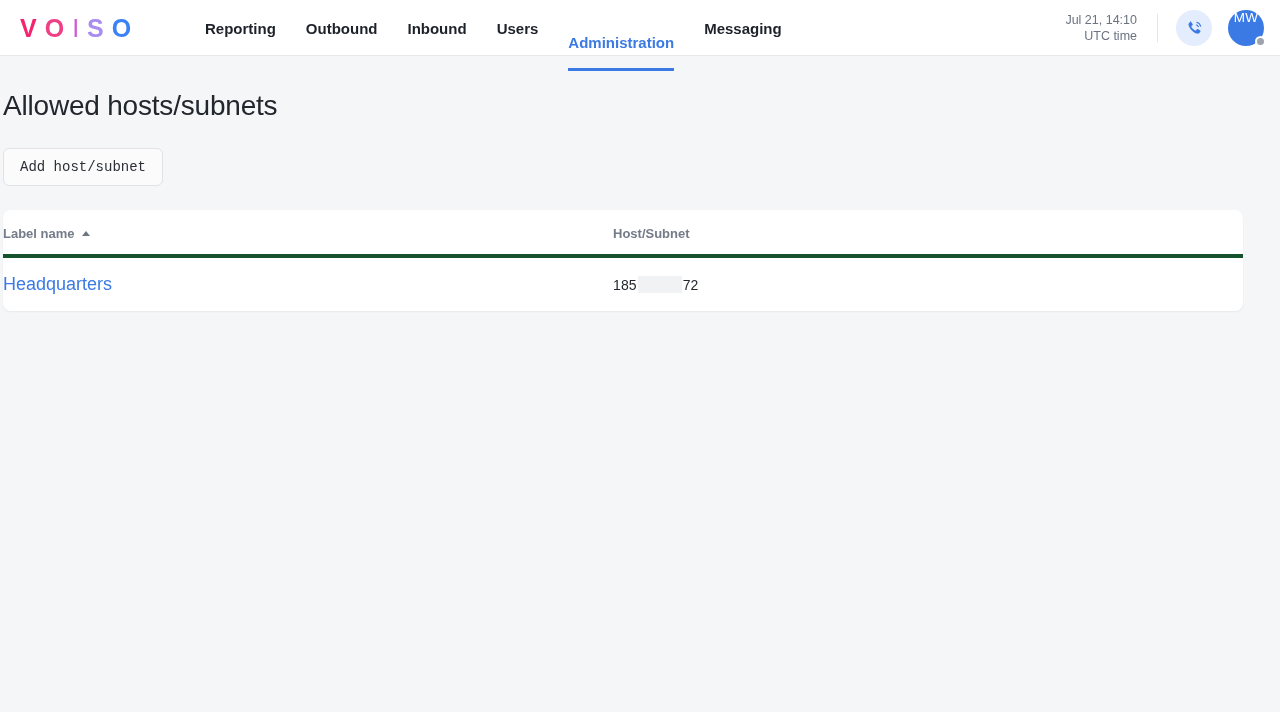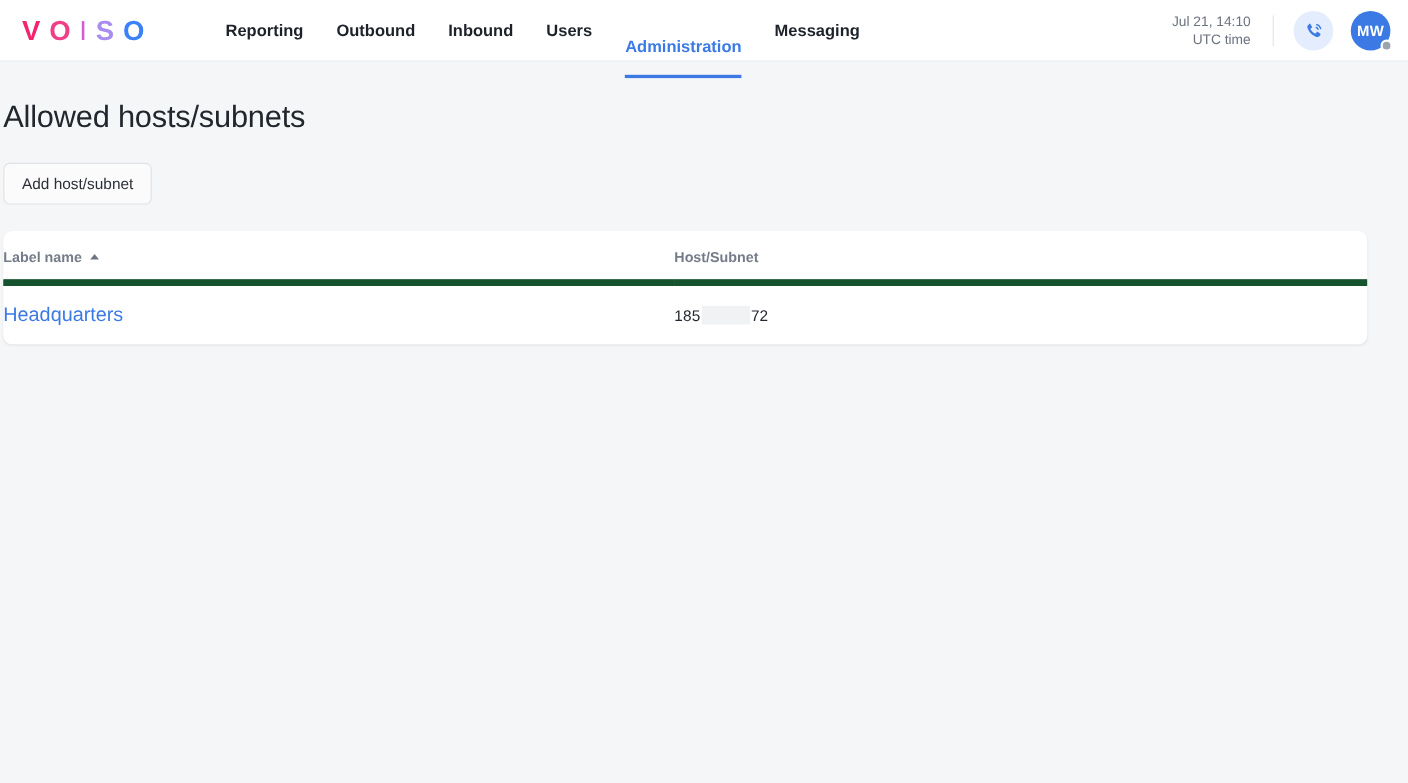--- a/index.html
+++ b/index.html
@@ -114,24 +114,23 @@
     flex: none;
   }
   .avatar {
     position: relative;
     width: 36px;
     height: 36px;
     border-radius: 50%;
     background: #3b7ae4;
     color: #ffffff;
     font-size: 13.5px;
-    font-weight: 700;
+    font-weight: 400;
     letter-spacing: 0.3px;
     display: flex;
-    align-items: center;
     justify-content: center;
     margin-left: 16px;
     cursor: pointer;
     flex: none;
   }
   .avatar .dot {
     position: absolute;
     right: -2px;
     bottom: -1px;
     width: 11px;
@@ -157,21 +156,21 @@
 
   .btn-secondary {
     display: inline-flex;
     align-items: center;
     justify-content: center;
     height: 38px;
     padding: 0 16px;
     background: #fbfbfc;
     border: 1px solid #dfe2e6;
     border-radius: 6px;
-    font-family: Liberation Sans, sans-serif;
+    font-family: Liberation Mono, monospace;
     font-size: 14px;
     color: #2b2f36;
     cursor: pointer;
   }
 
   
   .card {
     margin-top: 24px;
     width: 1240px;
     background: #ffffff;
@@ -184,21 +183,21 @@
     width: 100%;
     border-collapse: collapse;
     table-layout: fixed;
   }
   table.data th {
     text-align: left;
     font-size: 13px;
     font-weight: 700;
     color: #747b89;
     padding: 16px 0 13px 0;
-    border-bottom: 6px solid #14532d;
+    border-bottom: 4px solid #14532d;
     white-space: nowrap;
   }
   table.data td {
     font-size: 14px;
     color: #23272f;
     padding: 16px 0 16px 0;
     vertical-align: middle;
   }
   th.col-label, td.col-label { padding-left: 20px; width: 610px; }
   th.col-host,  td.col-host  { padding-left: 9px; }

